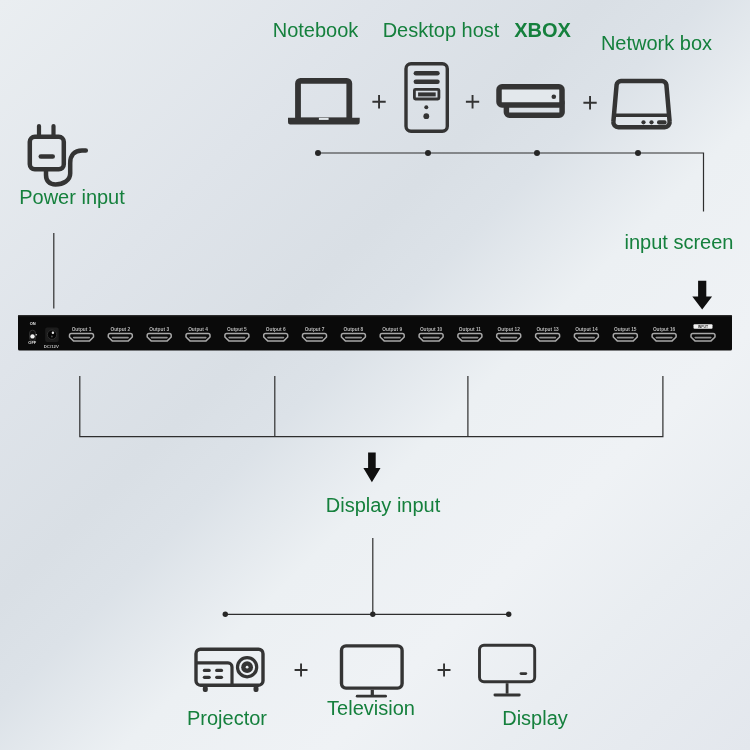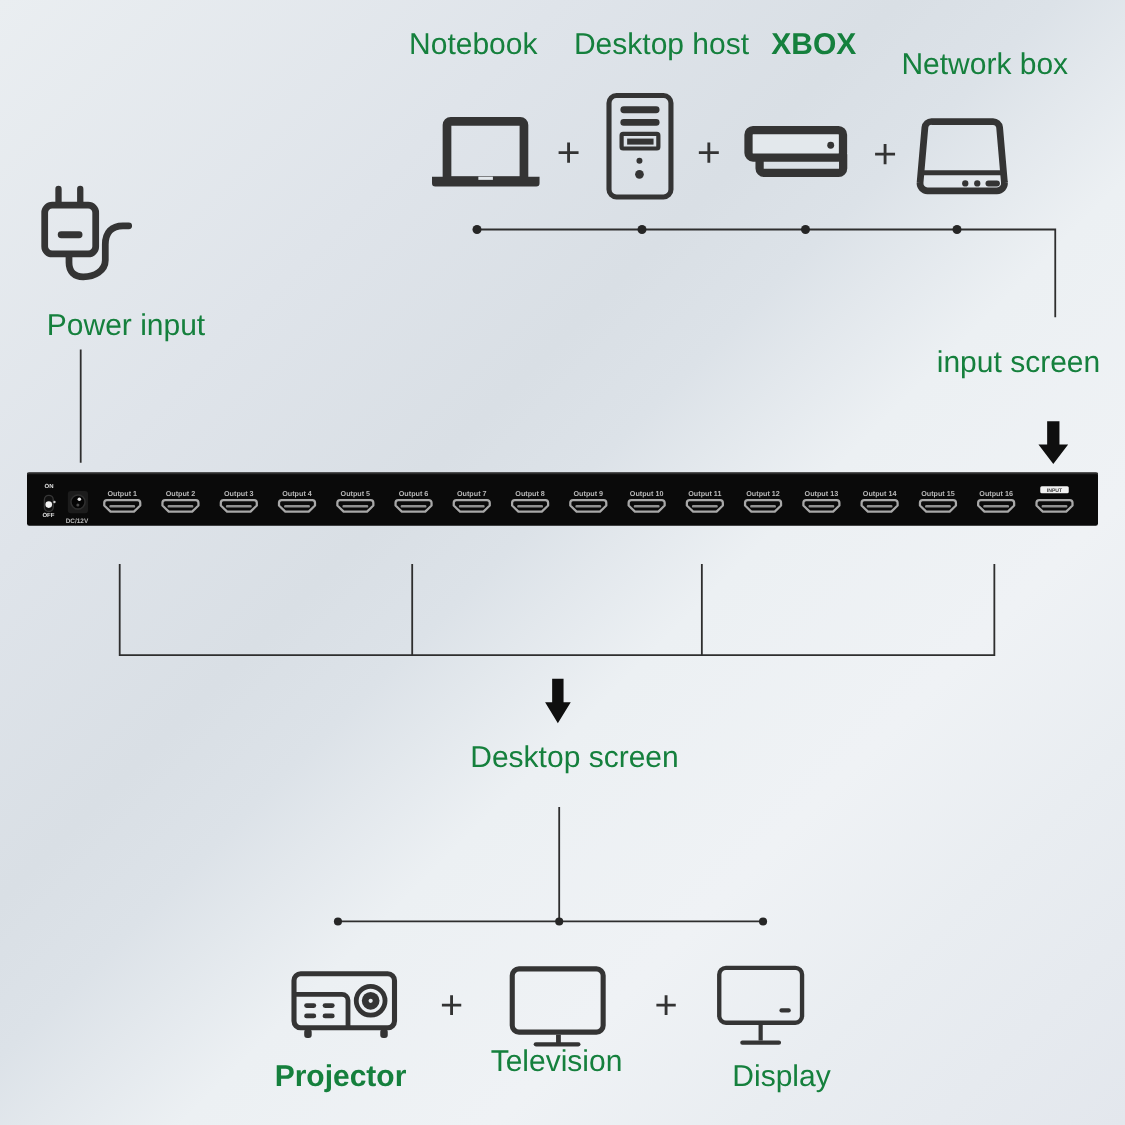--- a/index.html
+++ b/index.html
@@ -208,18 +208,18 @@
 <path d="M 692.8,333.4 h20.4 a1.8,1.8 0 0 1 1.8,1.8 v1.8 l-4.2,4.1 h-15.6 l-4.2,-4.1 v-1.8 a1.8,1.8 0 0 1 1.8,-1.8 z" fill="#0a0a0a" stroke="#a8a8a8" stroke-width="1.5" stroke-linejoin="round"></path>
 <rect x="694.4" y="336.7" width="17.2" height="1.7" rx="0.8" fill="#909090"></rect>
 </g>
 </g>
 </svg>
 
 <div class="lbl f19" style="left:315.5px; top:18.5px;">Notebook</div>
 <div class="lbl f19" style="left:441px; top:18.5px;">Desktop host</div>
 <div class="lbl f19" style="left:542.5px; top:18.5px;font-weight:bold;">XBOX</div>
 <div class="lbl f19" style="left:656.5px; top:32px;">Network box</div>
-<div class="lbl f20" style="left:72px; top:206px;margin-left:12px;">Power input</div>
+<div class="lbl f20" style="left:72px; top:186px;">Power input</div>
 <div class="lbl f20" style="left:679px; top:231px;">input screen</div>
-<div class="lbl f20" style="left:383px; top:494px;">Desktop screen</div>
-<div class="lbl f20" style="left:227px; top:707.2px;font-weight:bold;">Projector</div>
+<div class="lbl f20" style="left:383px; top:494px;">Display input</div>
+<div class="lbl f20" style="left:227px; top:707.2px;">Projector</div>
 <div class="lbl f20" style="left:371px; top:697px;">Television</div>
-<div class="lbl f20" style="left:521px; top:707.2px;">Display</div>
+<div class="lbl f20" style="left:535px; top:707.2px;">Display</div>
 
 </body></html>

